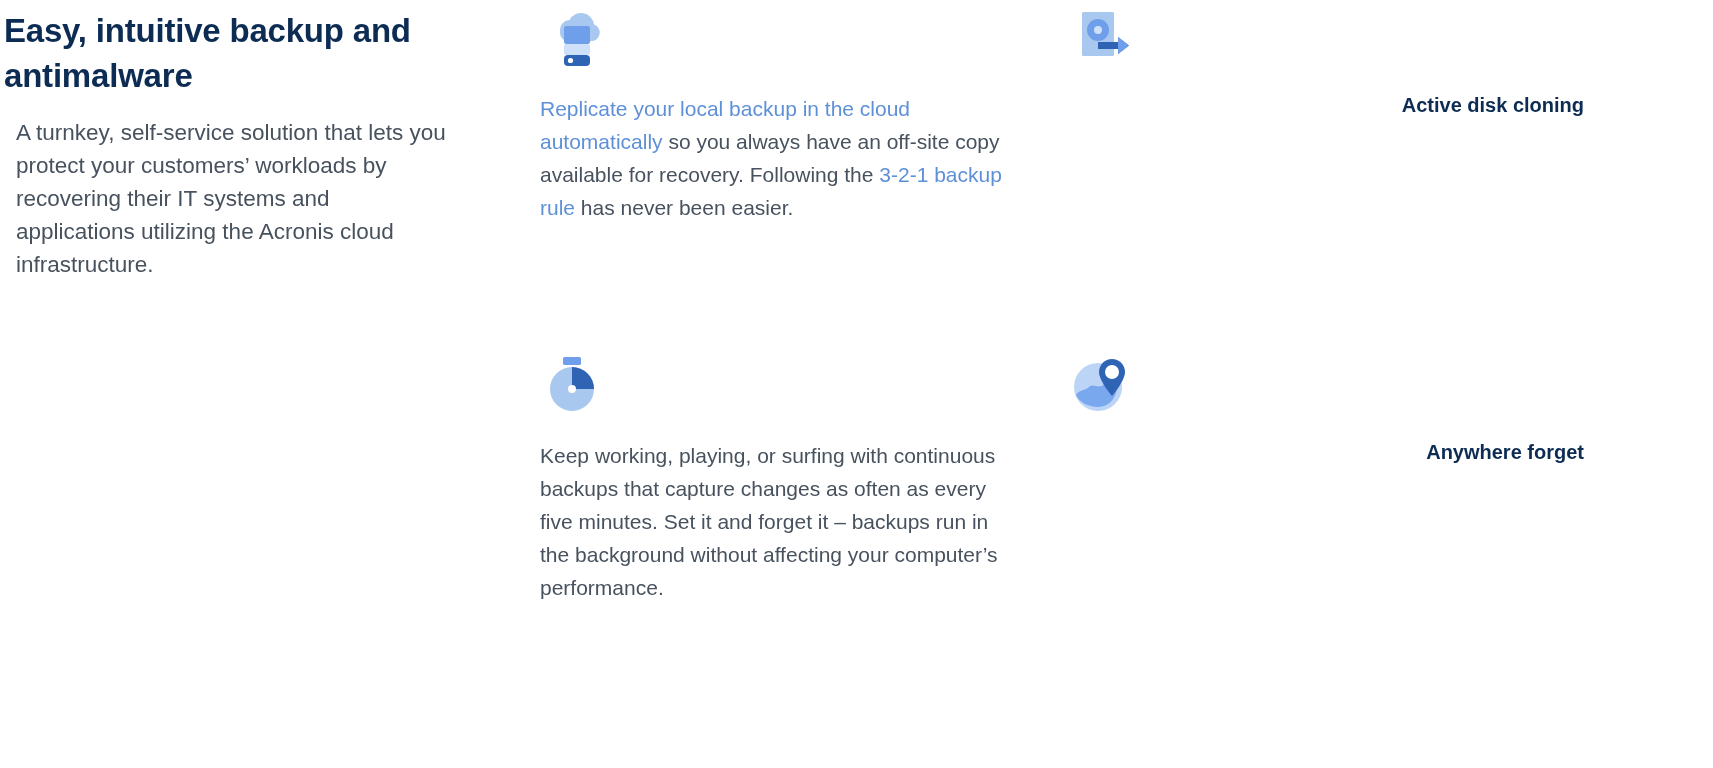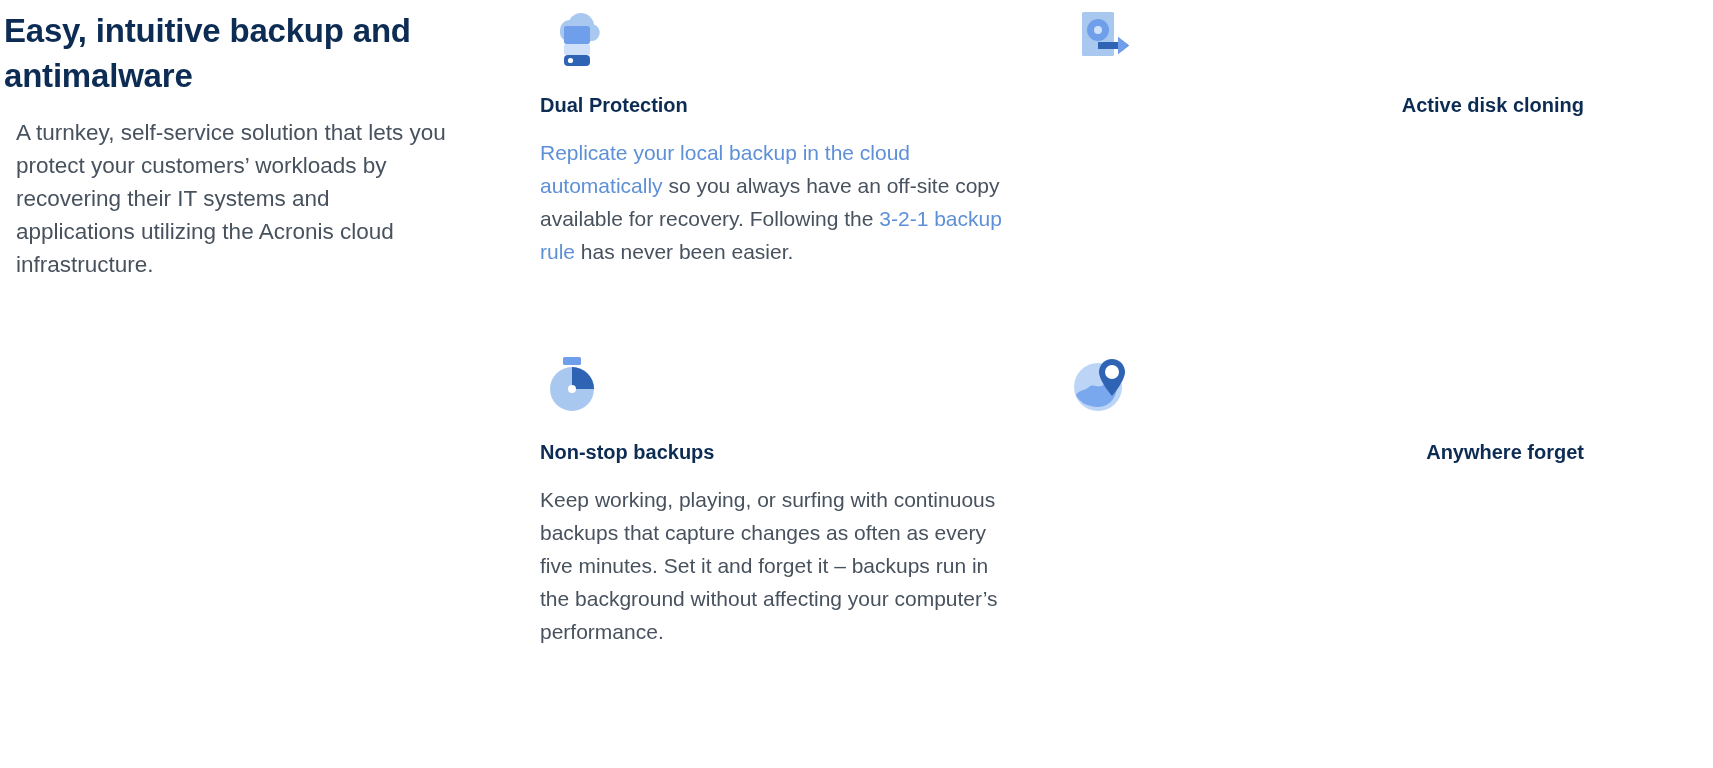--- a/index.html
+++ b/index.html
@@ -113,21 +113,20 @@
     <div class="feature col2 row1">
       <span class="feature-icon">
         <svg viewBox="0 0 64 64" xmlns="http://www.w3.org/2000/svg">
           <path d="M20 26a10 10 0 0 1 9.6-10A13 13 0 0 1 54 20.5 8.5 8.5 0 0 1 52 37H28a8 8 0 0 1-8-8z" fill="#a8c8f0"></path>
           <rect x="24" y="22" width="26" height="18" rx="2.5" fill="#6f9eea"></rect>
           <rect x="24" y="40" width="26" height="11" rx="2" fill="#cfe0fa"></rect>
           <rect x="24" y="51" width="26" height="11" rx="4" fill="#2f64b5"></rect>
           <circle cx="30.5" cy="56.5" r="2.6" fill="#ffffff"></circle>
         </svg>
       </span>
-      <h3 class="feature-title">Dual Protection</h3>
       <p class="feature-body"><a class="lnk">Replicate your local backup in the cloud automatically</a><span> so you always have an off-site copy available for recovery. Following the </span><a class="lnk">3-2-1 backup rule</a><span> has never been easier.</span></p>
     </div>
 
     <div class="feature col3 row1">
       <span class="feature-icon">
         <svg viewBox="0 0 64 64" xmlns="http://www.w3.org/2000/svg">
           <rect x="14" y="8" width="32" height="44" rx="1.5" fill="#a8c8f0"></rect>
           <circle cx="30" cy="26" r="11" fill="#6f9eea"></circle>
           <circle cx="30" cy="26" r="4" fill="#cfe0fa"></circle>
           <path d="M30 38h20v-5l11 8.5L50 50v-5H30z" fill="#2f64b5"></path>
@@ -139,21 +138,20 @@
 
     <div class="feature col2 row2">
       <span class="feature-icon">
         <svg viewBox="0 0 64 64" xmlns="http://www.w3.org/2000/svg">
           <rect x="23" y="6" width="18" height="8" rx="1.5" fill="#6f9eea"></rect>
           <circle cx="32" cy="38" r="22" fill="#a8c8f0"></circle>
           <path d="M32 38V16a22 22 0 0 1 22 22z" fill="#2f64b5"></path>
           <circle cx="32" cy="38" r="4" fill="#ffffff"></circle>
         </svg>
       </span>
-      <h3 class="feature-title">Non-stop backups</h3>
       <p class="feature-body"><span>Keep working, playing, or surfing with continuous backups that capture changes as often as every five minutes. Set it and forget it – backups run in the background without affecting your computer’s performance.</span></p>
     </div>
 
     <div class="feature col3 row2">
       <span class="feature-icon">
         <svg viewBox="0 0 64 64" xmlns="http://www.w3.org/2000/svg">
           <circle cx="30" cy="36" r="24" fill="#bcd5f7"></circle>
           <path d="M8 44c4-6 9-4 13-8s10 2 14-2 10 2 14-4c2 10-4 26-19 26C20 56 11 51 8 44z" fill="#7aa8ee"></path>
           <path d="M44 8c7.2 0 13 5.8 13 13 0 9-13 24-13 24S31 30 31 21c0-7.2 5.8-13 13-13z" fill="#2f64b5"></path>
           <circle cx="44" cy="21" r="7" fill="#ffffff"></circle>

